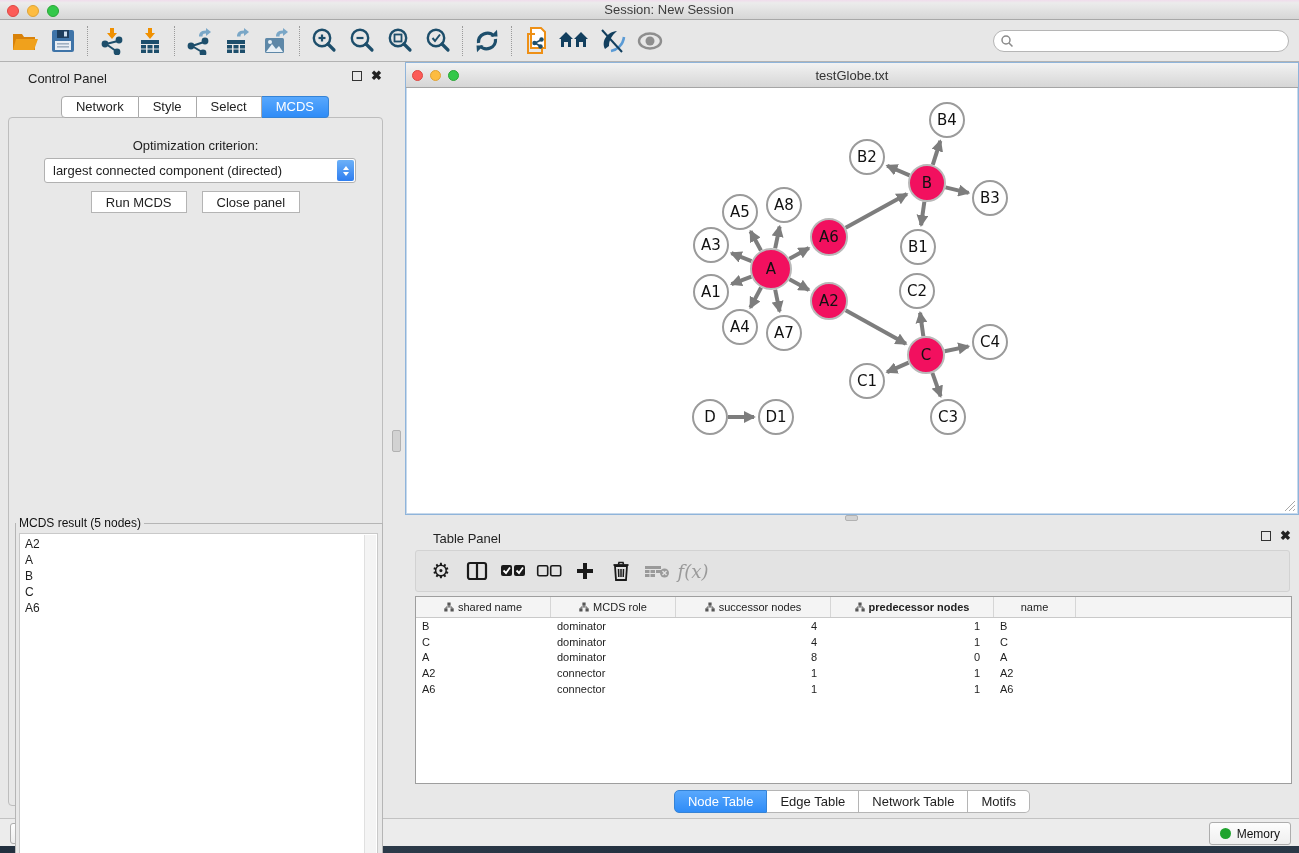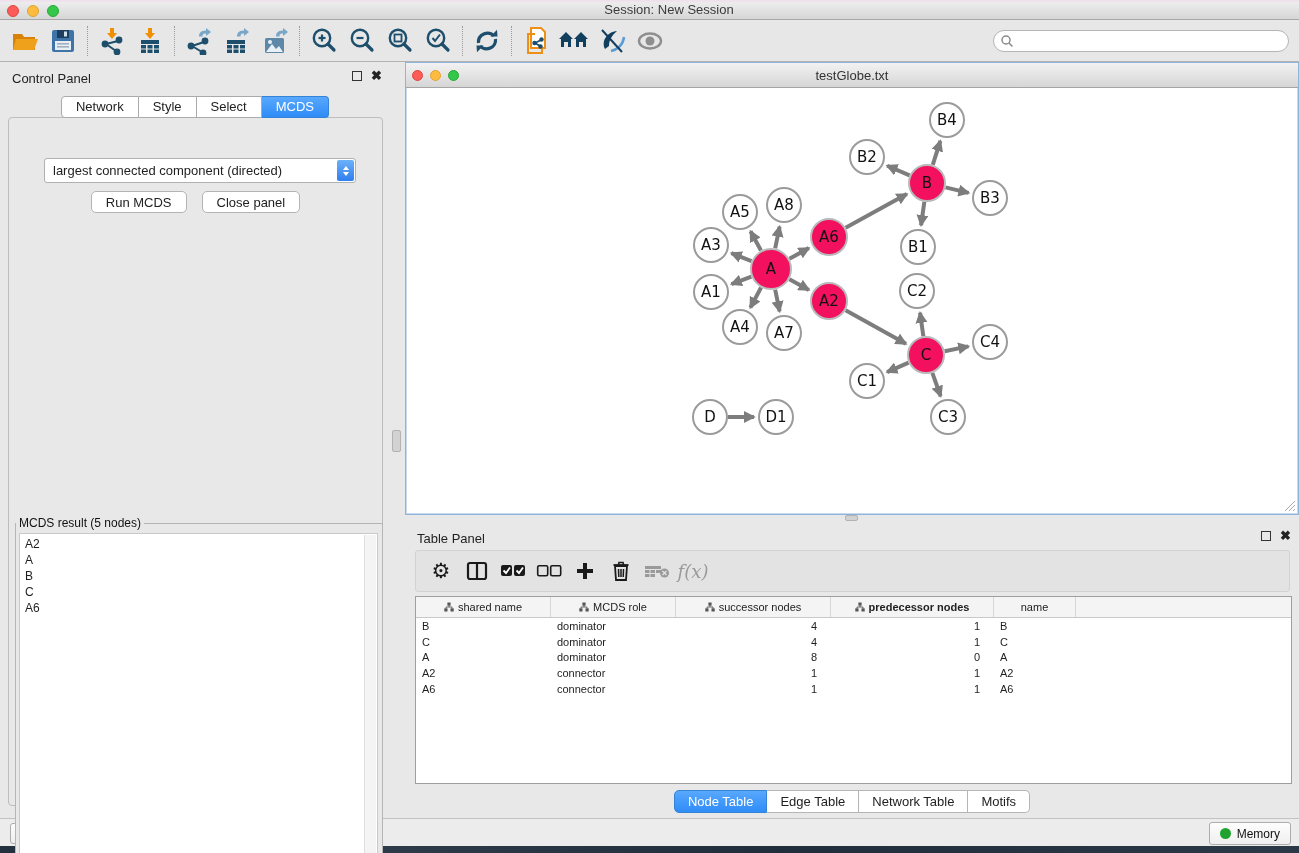--- a/index.html
+++ b/index.html
@@ -25,21 +25,21 @@
   .tbtn { width:38px; height:34px; display:flex; align-items:center; justify-content:center;
     background:transparent; border:none; cursor:default; }
   .tsep { width:1px; height:30px; border-left:1px dotted #9b9b9b; margin:0 5px; }
   #search-wrap { margin-left:auto; margin-right:10px; }
   #search-input { width:296px; height:22px; border:1px solid #b5b5b5; border-radius:11px;
     background:#fff; font-size:12px; padding-left:24px; color:#333; outline:none; }
   #search-icon { position:absolute; margin-left:7px; margin-top:4px; }
 
   
   #control-panel { left:0; top:62px; width:390px; height:756px; background:#e8e8e8; }
-  .panel-head { height:30px; position:relative; }
+  .panel-head { height:30px; position:relative;margin-left:16px; }
   .panel-title { position:absolute; left:12px; top:9px; font-size:13px; color:#222; }
   .panel-btns { position:absolute; right:8px; top:9px; display:flex; gap:9px; align-items:center; }
   .float-btn { width:10px; height:10px; border:1.5px solid #333; display:inline-block; background:transparent; }
   .close-btn { font-size:13px; font-weight:bold; color:#222; line-height:10px; }
 
   .tabrow { position:absolute; left:0; top:34px; width:100%; display:flex; justify-content:center; z-index:3; }
   .tab { font-size:13px; padding:2px 14px; background:#fff; border:1px solid #aaa; border-left:none;
     color:#222; line-height:16px; }
   .tab:first-child { border-left:1px solid #aaa; border-radius:4px 0 0 4px; }
   .tab:last-child { border-radius:0 4px 4px 0; }
@@ -50,21 +50,21 @@
   #opt-label { position:absolute; top:20px; width:100%; text-align:center; font-size:13px; }
   #criterion-select { position:absolute; left:35px; top:40px; width:312px; height:25px;
     background:#fff; border:1px solid #b1b1b1; border-radius:3px; display:flex; align-items:center; }
   #criterion-select .val { flex:1; font-size:13px; padding-left:8px; white-space:nowrap; overflow:hidden; }
   .stepper { width:17px; height:21px; border-radius:2px 2px 2px 2px; margin-right:1px;
     background:linear-gradient(#6cb1f8,#2f7ef0); display:flex; flex-direction:column;
     align-items:center; justify-content:center; gap:2px; }
   .tri-up { width:0; height:0; border-left:3.5px solid transparent; border-right:3.5px solid transparent; border-bottom:4px solid #fff; }
   .tri-down { width:0; height:0; border-left:3.5px solid transparent; border-right:3.5px solid transparent; border-top:4px solid #fff; }
   .btnrow { position:absolute; left:0; top:73px; width:100%; display:flex; justify-content:center; gap:15px; }
-  .mac-btn { font-size:13px; background:#fff; border:1px solid #b4b4b4; border-radius:5px;
+  .mac-btn { font-size:13px; background:#fff; border:1px solid #b4b4b4; border-radius:0;
     padding:2px 14px; color:#222; height:22px; }
 
   #result-box { position:absolute; left:6px; top:398px; width:368px; height:340px;
     border:1px solid #b5b5b5; background:#e8e8e8; }
   #result-box legend { font-size:12px; padding:0 3px; color:#111; }
   #result-list { position:absolute; left:3px; top:3px; width:359px; height:327px; background:#fff;
     border:1px solid #c9c9c9; font-size:12px; padding:2px 0 0 5px; line-height:16px; }
   #result-scrollbar { position:absolute; right:1px; top:1px; width:12px; height:325px;
     background:#f4f4f4; border-left:1px solid #e0e0e0; }
 
@@ -305,20 +305,21 @@
         <span class="close-btn">✖</span>
       </span>
     </div>
     <div class="tabrow" id="cp-tabs">
         <span class="tab">Network</span>
         <span class="tab">Style</span>
         <span class="tab">Select</span>
         <span class="tab active">MCDS</span>
       </div>
     <div class="tab-content">
+      <div id="opt-label">Optimization criterion:</div>
       <div id="criterion-select">
         <span class="val">largest connected component (directed)</span>
         <span class="stepper">
           <span class="tri-up"></span>
             <span class="tri-down"></span>
         </span>
       </div>
       <div class="btnrow">
         <button class="mac-btn">Run MCDS</button>
         <button class="mac-btn">Close panel</button>

